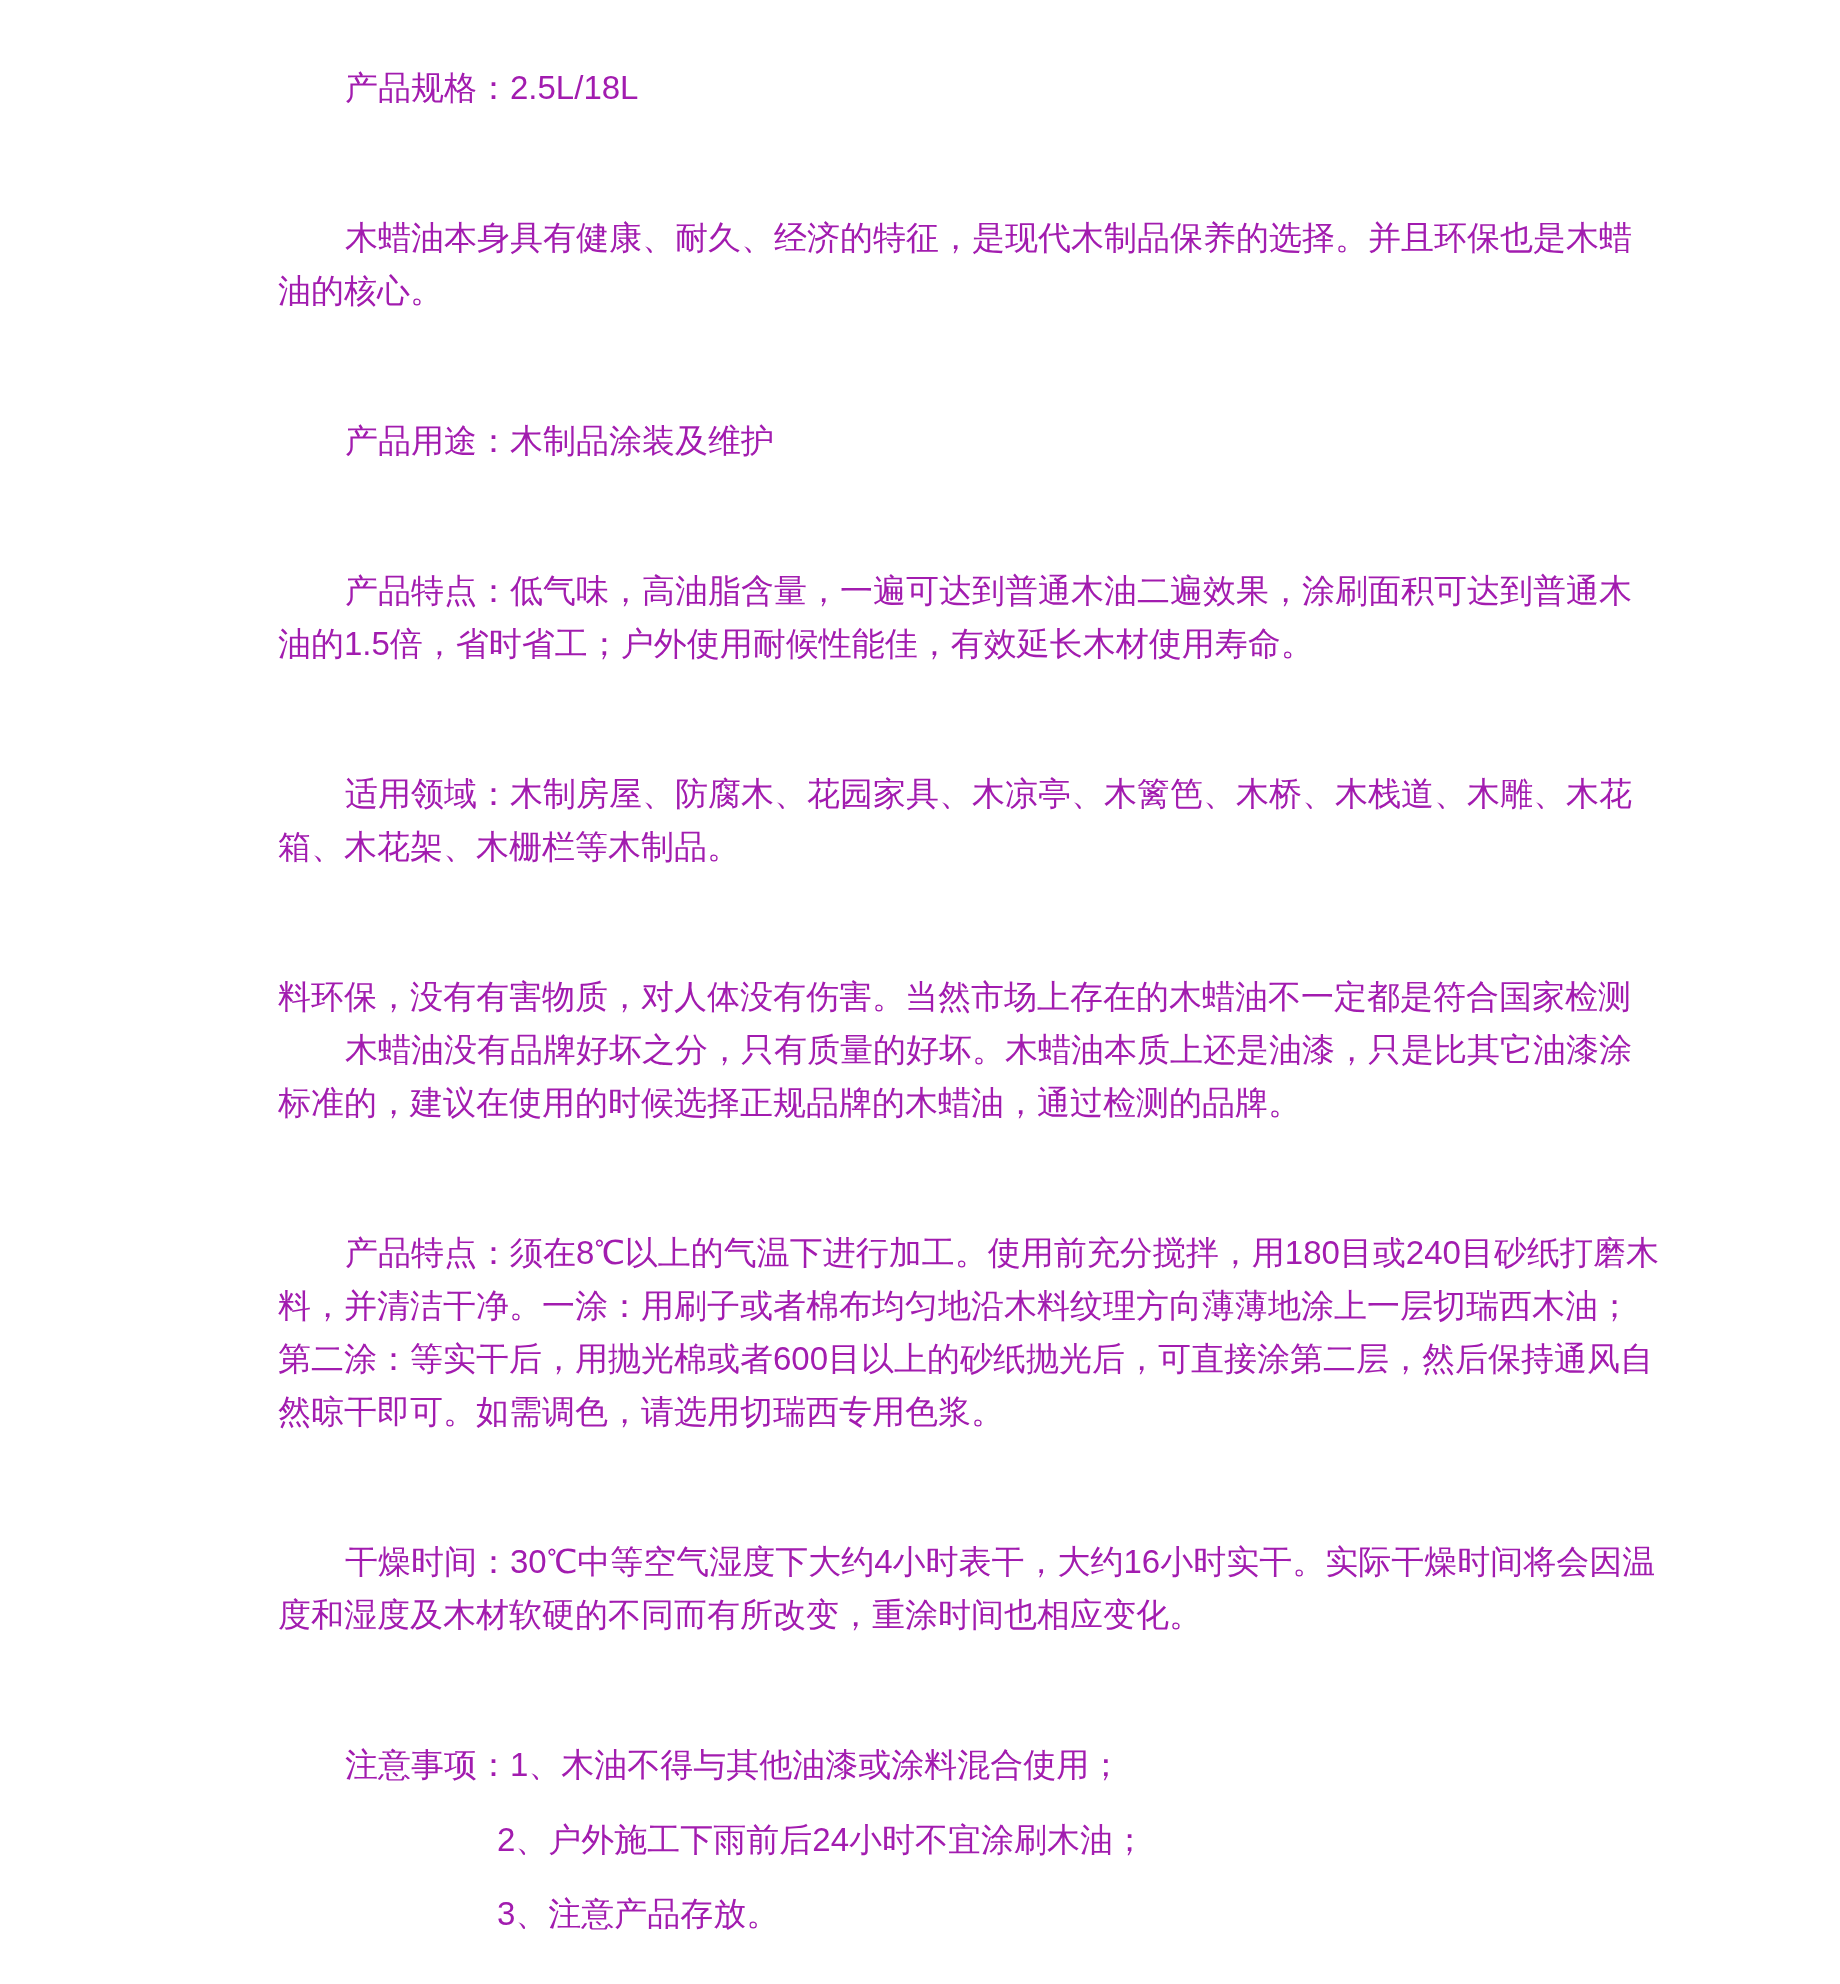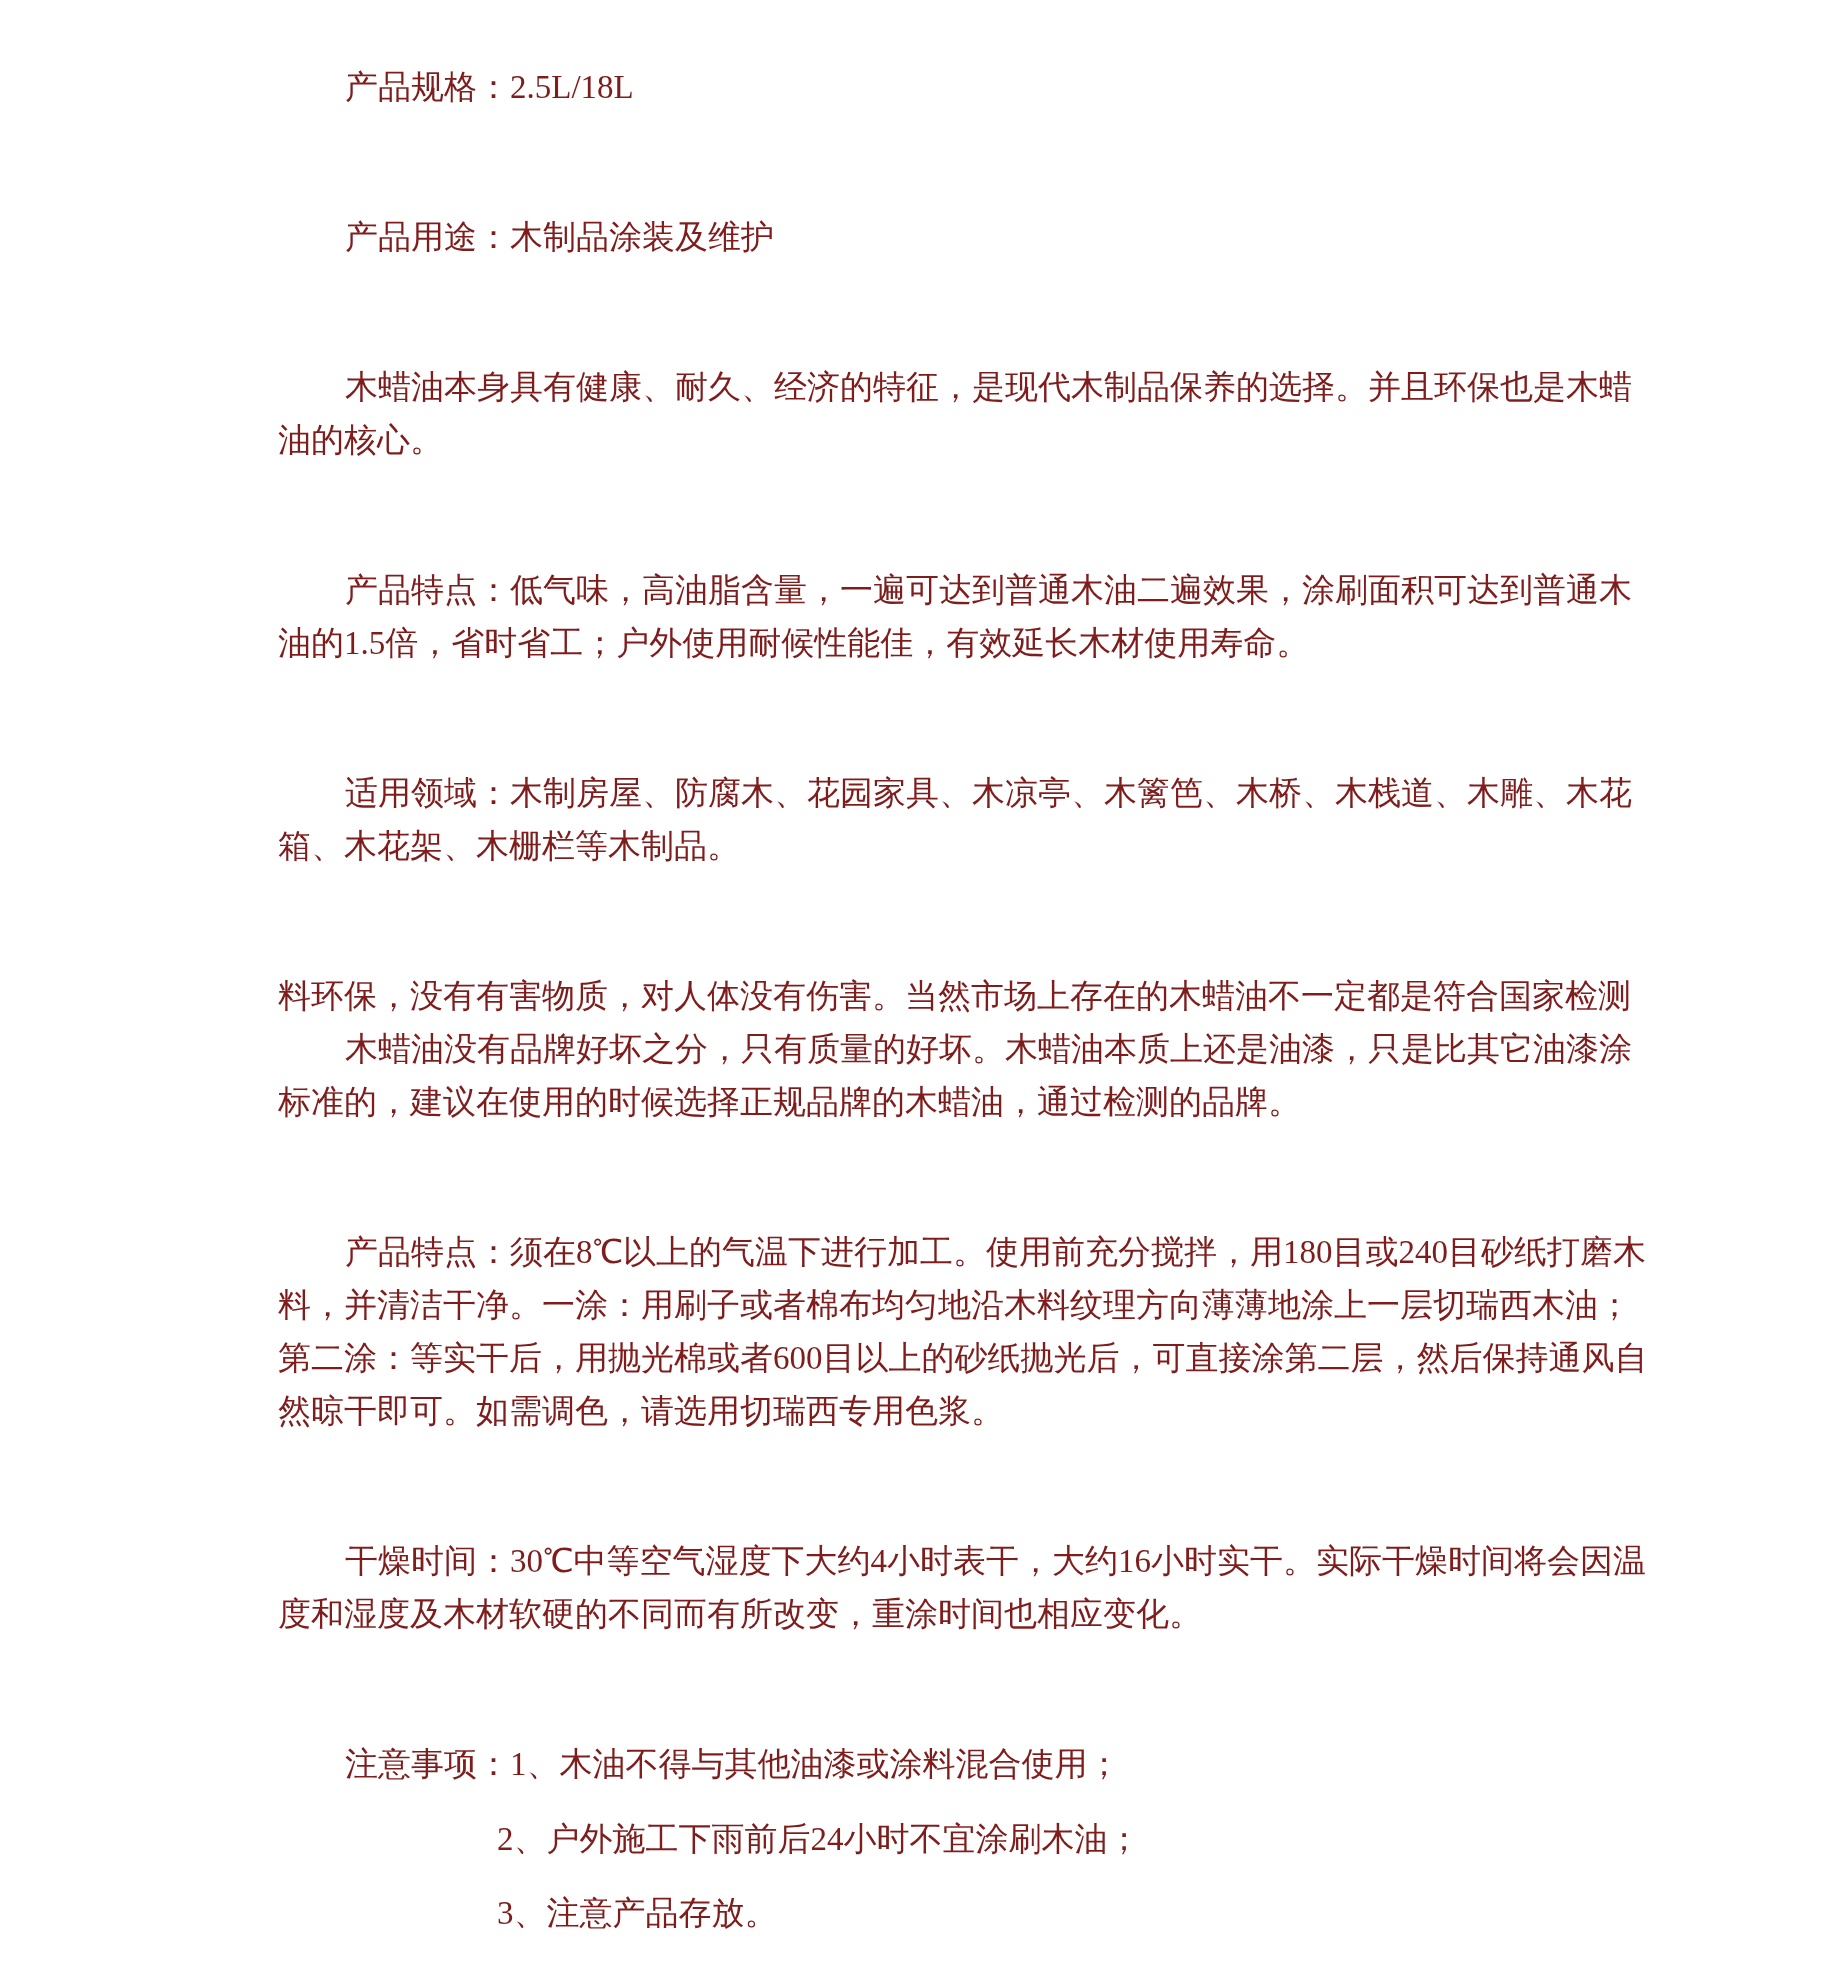--- a/index.html
+++ b/index.html
@@ -19,24 +19,24 @@
     top: 0;
     width: 1840px;
     height: 1985px;
     background: #ffffff;
   }
   .doc-body {
     position: absolute;
     left: 278px;
     top: 61px;
     width: 1291px;
-    font-family: Liberation Serif, serif;
+    font-family: Liberation Sans, sans-serif;
     font-size: 33px;
     line-height: 53px;
-    color: #7f1d1d;
+    color: #a21caf;
     letter-spacing: 0px;
   }
   .para {
     margin: 0;
   }
   .p-body {
     margin-bottom: 97px;
   }
   .p-note {
     margin-bottom: 21.5px;
@@ -57,25 +57,25 @@
 </style>
 </head>
 <body>
 
 <div class="doc-page">
   <div class="doc-body">
       <div class="para p-body">
         <div class="line first">产品规格：2.5L/18L</div>
       </div>
       <div class="para p-body">
-        <div class="line first">产品用途：木制品涂装及维护</div>
+        <div class="line first">木蜡油本身具有健康、耐久、经济的特征，是现代木制品保养的选择。并且环保也是木蜡</div>
+        <div class="line">油的核心。</div>
       </div>
       <div class="para p-body">
-        <div class="line first">木蜡油本身具有健康、耐久、经济的特征，是现代木制品保养的选择。并且环保也是木蜡</div>
-        <div class="line">油的核心。</div>
+        <div class="line first">产品用途：木制品涂装及维护</div>
       </div>
       <div class="para p-body">
         <div class="line first">产品特点：低气味，高油脂含量，一遍可达到普通木油二遍效果，涂刷面积可达到普通木</div>
         <div class="line">油的1.5倍，省时省工；户外使用耐候性能佳，有效延长木材使用寿命。</div>
       </div>
       <div class="para p-body">
         <div class="line first">适用领域：木制房屋、防腐木、花园家具、木凉亭、木篱笆、木桥、木栈道、木雕、木花</div>
         <div class="line">箱、木花架、木栅栏等木制品。</div>
       </div>
       <div class="para p-body">

